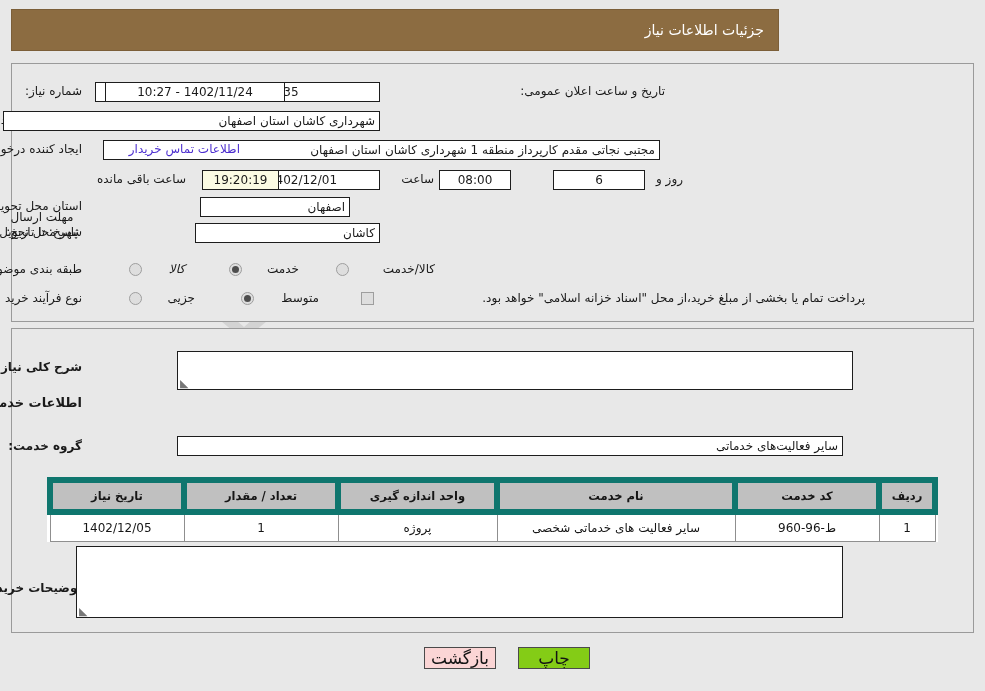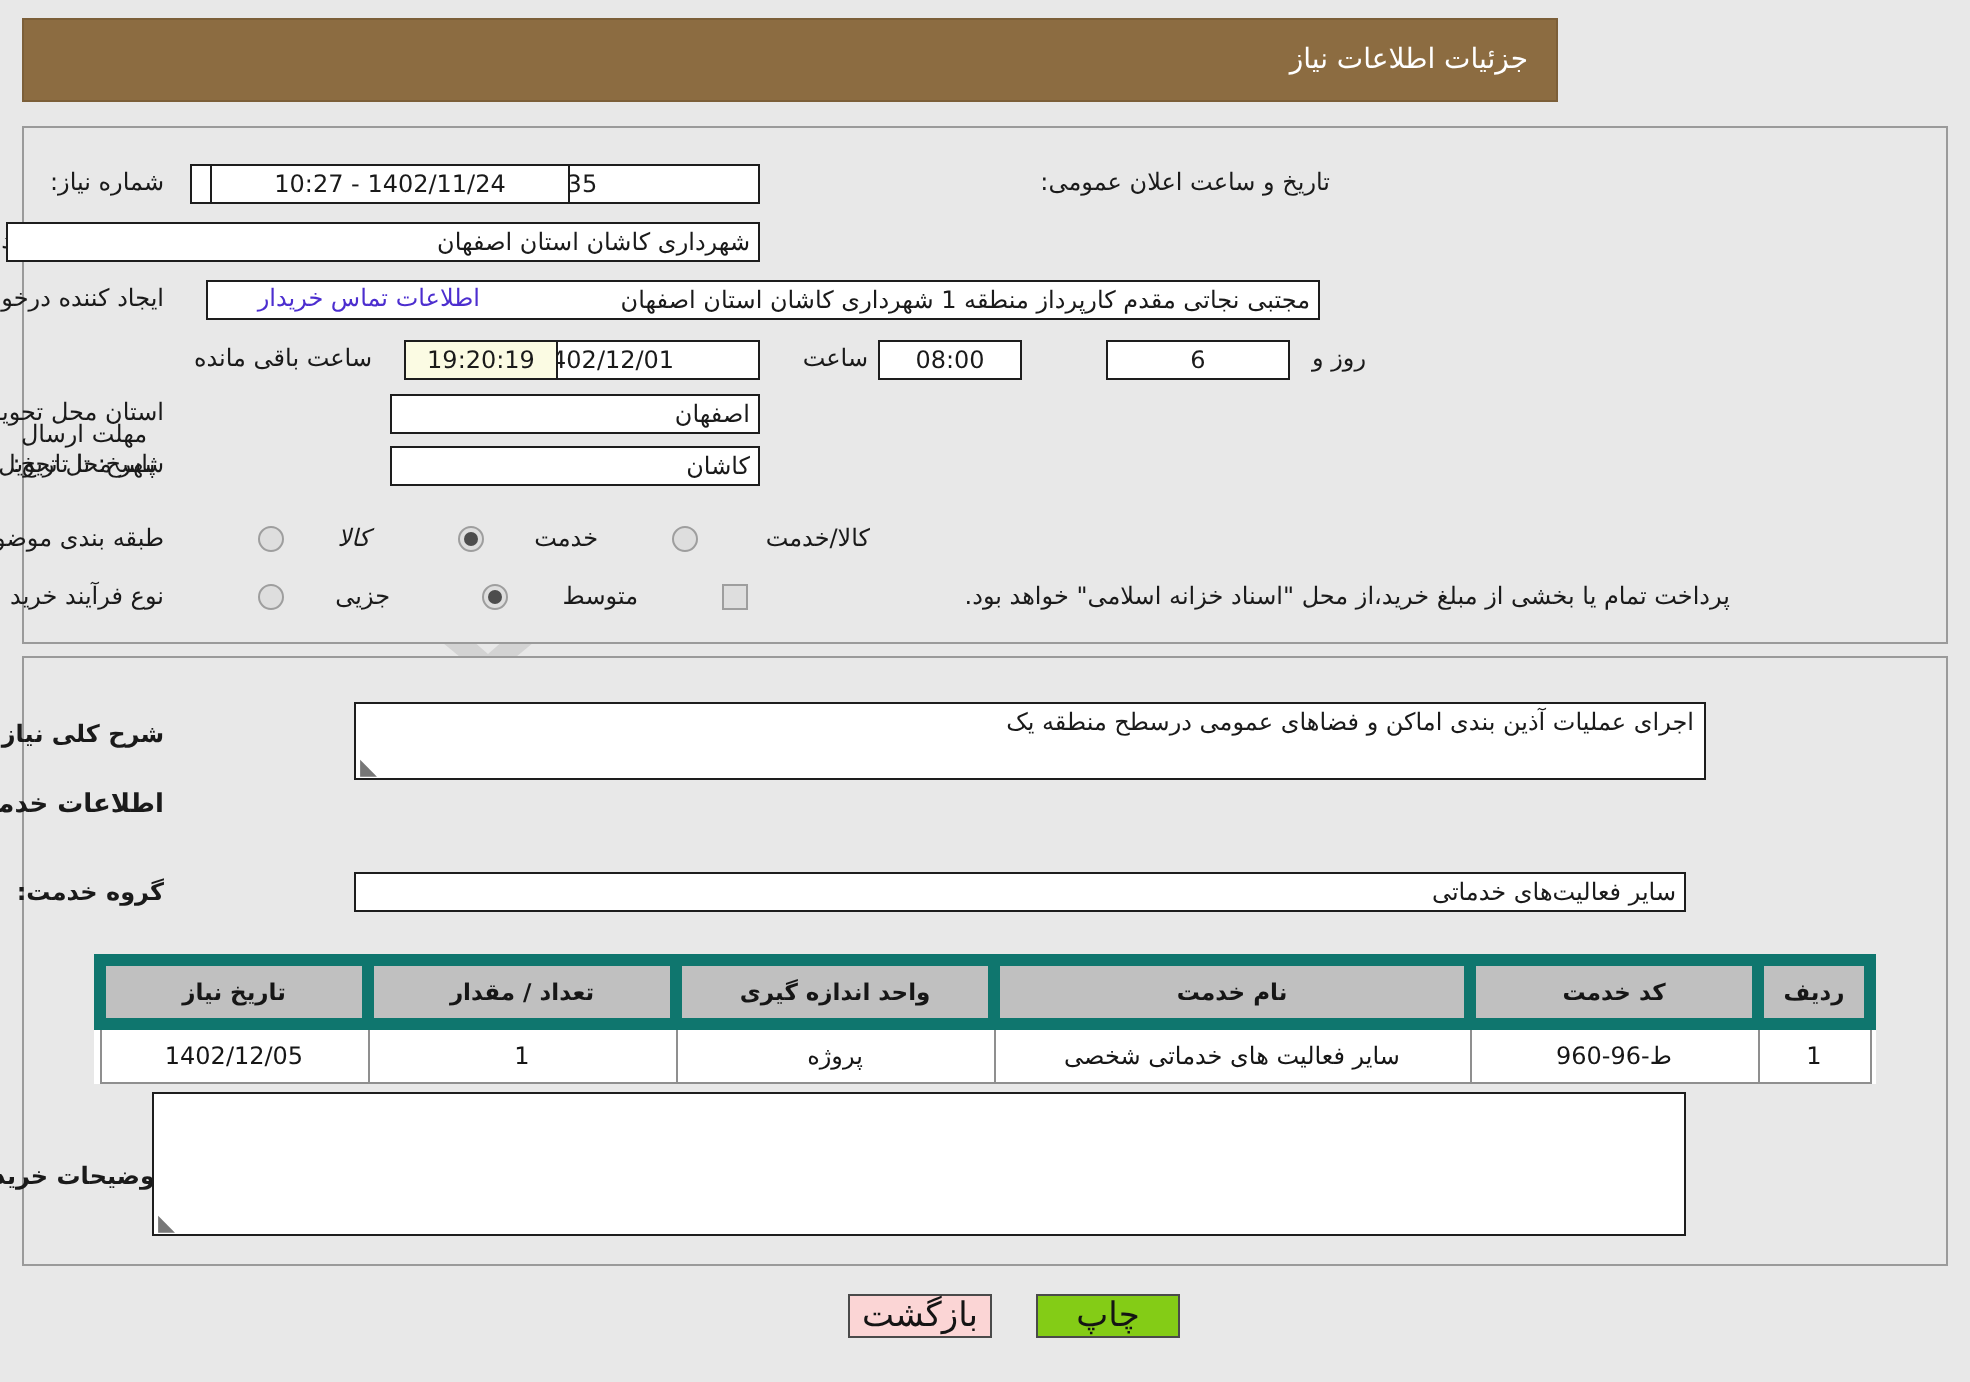--- a/index.html
+++ b/index.html
@@ -258,21 +258,21 @@
 <div class="lbl" style="right:903px; top:167px; width:80px; text-align:center; line-height:15px; white-space:normal;margin-top:43px;">مهلت ارسال پاسخ: تا تاریخ:</div>
 <div class="fld" style="right:605px; top:170px; width:155px;">1402/12/01</div>
 <div class="lbl" style="right:551px; top:172px;">ساعت</div>
 <div class="fld" style="right:474px; top:170px; width:72px;">08:00</div>
 <div class="fld" style="right:340px; top:170px; width:92px;">6</div>
 <div class="lbl" style="right:302px; top:172px;">روز و</div>
 <div class="fld cream" style="right:706px; top:170px; width:77px; left:202px;">19:20:19</div>
 <div class="lbl" style="right:799px; top:172px; left:75px;">ساعت باقی مانده</div>
 
 <div class="lbl" style="right:903px; top:199px;">استان محل تحویل:</div>
-<div class="fld right" style="right:605px; top:197px; width:185px;">اصفهان</div>
+<div class="fld right" style="right:635px; top:197px; width:150px;">اصفهان</div>
 
 <div class="lbl" style="right:903px; top:225px;">شهر محل تحویل:</div>
 <div class="fld right" style="right:605px; top:223px; width:185px;">کاشان</div>
 
 <div class="lbl" style="right:903px; top:262px;">طبقه بندی موضوعی:</div>
 <div class="radio" style="right:843px; top:263px;"></div>
 <div class="lbl" style="right:800px; top:262px;font-style:italic;">کالا</div>
 <div class="radio on" style="right:743px; top:263px;"></div>
 <div class="lbl" style="right:686px; top:262px;">خدمت</div>
 <div class="radio" style="right:636px; top:263px;"></div>
@@ -283,21 +283,20 @@
 <div class="lbl" style="right:790px; top:291px;">جزیی</div>
 <div class="radio on" style="right:731px; top:292px;"></div>
 <div class="lbl" style="right:666px; top:291px;">متوسط</div>
 <div class="chk" style="right:611px; top:292px;"></div>
 <div class="lbl" style="right:120px; top:291px;">پرداخت تمام یا بخشی از مبلغ خرید،از محل "اسناد خزانه اسلامی" خواهد بود.</div>
 
 <div class="panel panel-mid"></div>
 
 <div class="lbl bold" style="right:903px; top:360px;">شرح کلی نیاز:</div>
 <div class="ta" style="right:132px; top:351px; left:177px; height:39px;">
-  <span>اجرای عملیات آذین بندی اماکن و فضاهای عمومی درسطح منطقه  یک</span>
   <span class="grip">◢</span>
 </div>
 
 <div class="lbl bold" style="right:903px; top:395px; font-size:13px;">اطلاعات خدمات مورد نیاز</div>
 
 <div class="lbl bold" style="right:903px; top:439px;">گروه خدمت:</div>
 <div class="fld right" style="right:142px; top:436px; left:177px; width:auto;">سایر فعالیت‌های خدماتی</div>
 
 <table class="tbl">
   <thead>

